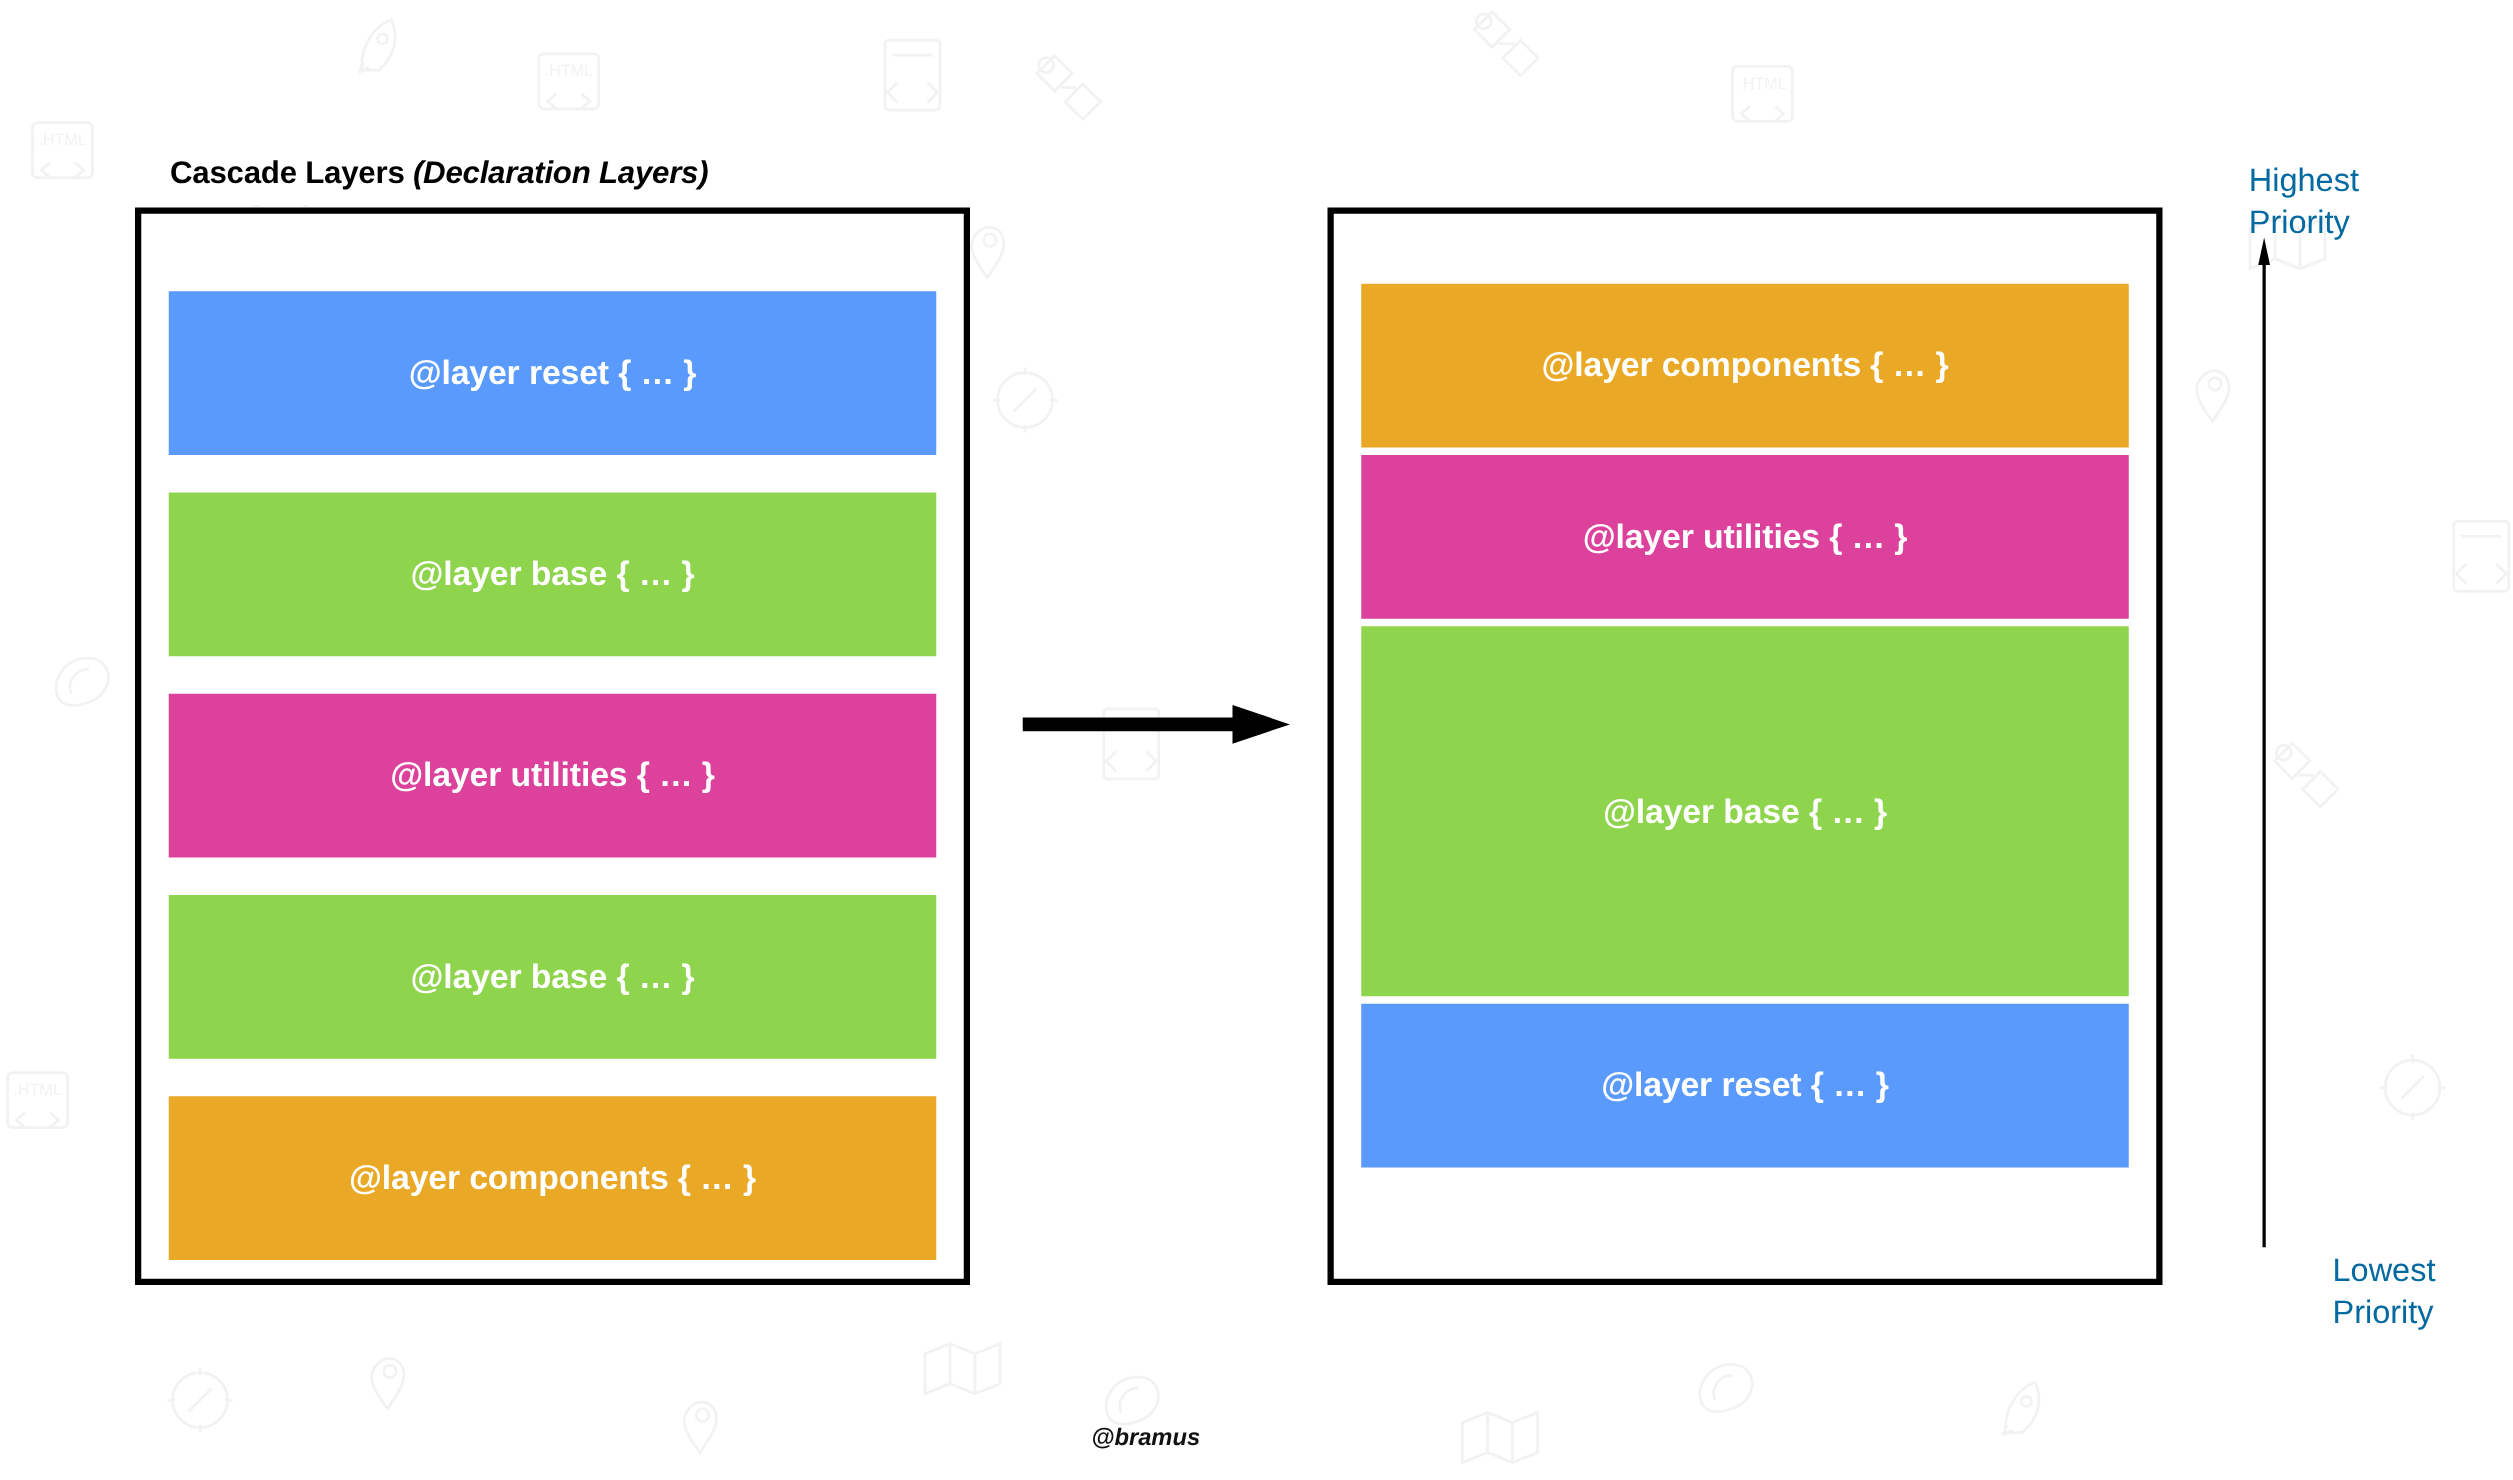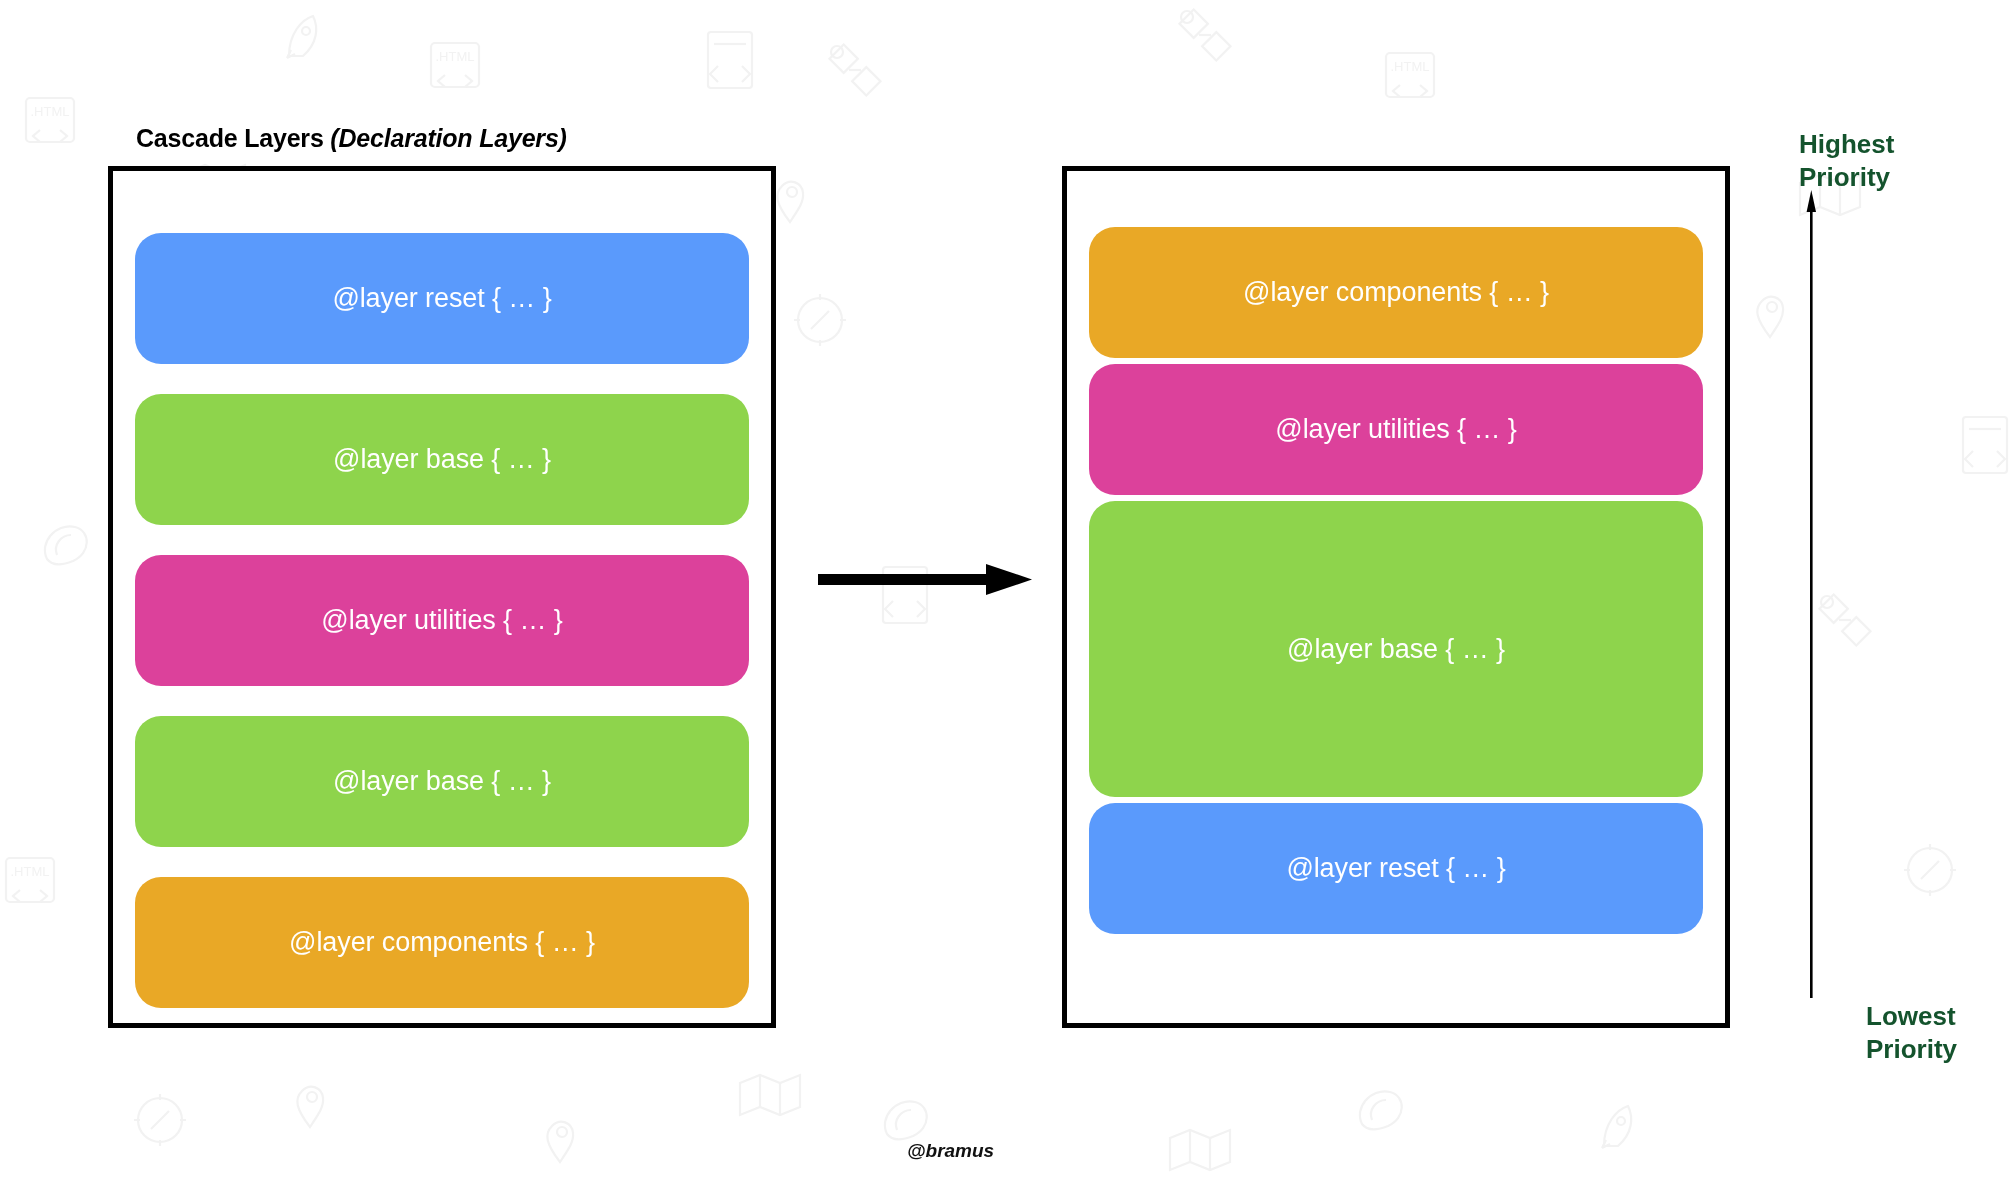--- a/index.html
+++ b/index.html
@@ -79,24 +79,23 @@
   
   .layer {
     position: absolute;
     left: 0;
     right: 0;
     display: flex;
     align-items: center;
     justify-content: center;
     color: #ffffff;
     font-size: 27px;
-    font-weight: normal;
+    font-weight: bold;
     letter-spacing: -0.1px;
     white-space: nowrap;
-    border-radius: 26px;
   }
 
   
   #arrow-transform {
     position: absolute;
     left: 818px;
     top: 560px;
     width: 218px;
     height: 40px;
   }
@@ -105,38 +104,37 @@
   #priority-axis {
     position: absolute;
     left: 1806px;
     top: 190px;
     width: 10px;
     height: 808px;
   }
   .priority-label {
     position: absolute;
     font-size: 26px;
-    font-weight: bold;
+    font-weight: normal;
     line-height: 1.28;
-    color: #14532d;
+    color: #0369a1;
     white-space: nowrap;
   }
   #label-highest { left: 1799px; top: 128px; }
   #label-lowest  { left: 1866px; top: 1000px; }
 
   
   #credit {
     position: absolute;
     left: 873px;
     top: 1140px;
     font-size: 19px;
     font-style: italic;
     font-weight: bold;
     color: #111;
-    margin-left: 34px;
   }
 </style>
 </head>
 <body>
 
 <svg id="watermark" viewBox="0 0 2010 1184" xmlns="http://www.w3.org/2000/svg">
   <defs>
     <g id="wm-doc" stroke="#f2f2f2" stroke-width="2.2" fill="none">
       <rect x="-22" y="-28" width="44" height="56" rx="3"></rect>
       <path d="M-12 6 l-8 8 l8 8"></path>

